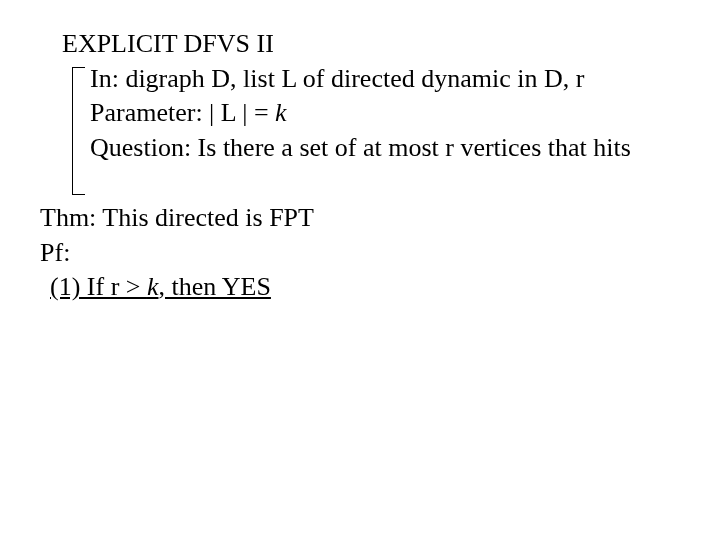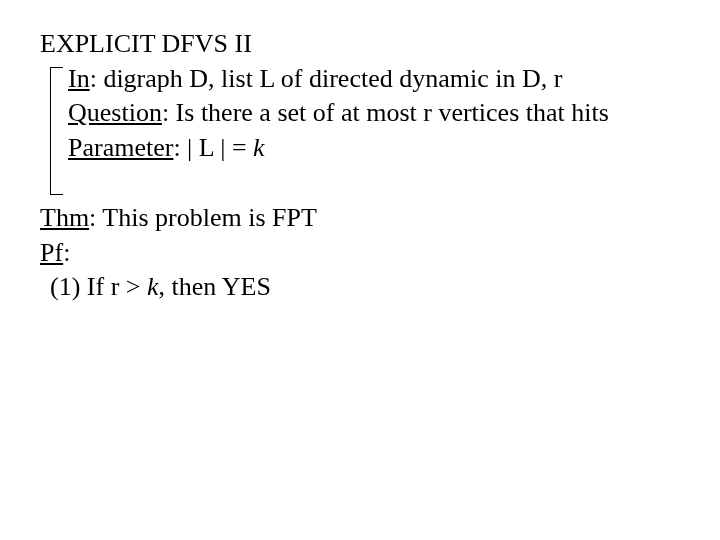--- a/index.html
+++ b/index.html
@@ -11,20 +11,21 @@
     font-family: "Times New Roman", Times, serif;
     font-size: 26px;
     color: #000000;
     line-height: 1.25;
   }
   .slide {
     padding: 28px 40px 0 40px;
   }
   .block1 {
     margin-bottom: 38px;
+    margin-left: 22px;
   }
   .title-line {
     margin-bottom: 2px;
   }
   .defs {
     position: relative;
     margin-left: 28px;
     padding-left: 0;
   }
   .bracket {
@@ -37,27 +38,27 @@
     border-bottom: 1px solid #000;
     border-left: 1px solid #000;
   }
   .def-line {
     margin-bottom: 2px;
   }
   .def-line.q2 {
     padding-left: 14px;
   }
   .u {
-    text-decoration: underline;
   }
   .block2 .line {
     margin-bottom: 2px;
   }
   .indent1 {
     padding-left: 10px;
+    text-decoration: underline;
   }
   .italic {
     font-style: italic;
   }
   sup {
     font-size: 0.7em;
     vertical-align: super;
     line-height: 0;
     font-style: italic;
   }
@@ -70,32 +71,32 @@
   <div class="block1">
     <div class="title-line">EXPLICIT DFVS II</div>
     <div class="defs">
       <div class="bracket"></div>
 
       <div class="def-line">
         <span class="u">In</span><span>: digraph D, list L of directed dynamic in D, r</span>
       </div>
 
       <div class="def-line">
-        <span class="u">Question</span><span>:  Is there a set of at most r vertices that hits</span>
+        <span class="u">Parameter</span><span>:  | L | = </span><span class="italic">k</span>
       </div>
 
       <div class="def-line">
-        <span class="u">Parameter</span><span>:  | L | = </span><span class="italic">k</span>
+        <span class="u">Question</span><span>:  Is there a set of at most r vertices that hits</span>
       </div>
     </div>
   </div>
 
   <div class="block2">
     <div class="line">
-      <span class="u">Thm</span><span>:  This problem is FPT</span>
+      <span class="u">Thm</span><span>:  This directed is FPT</span>
     </div>
     <div class="line">
       <span class="u">Pf</span><span>:</span>
     </div>
     <div class="line indent1">
       <span>(1) If r &gt; </span><span class="italic">k</span><span>, then YES</span>
     </div>
   </div>
 
 </div>

